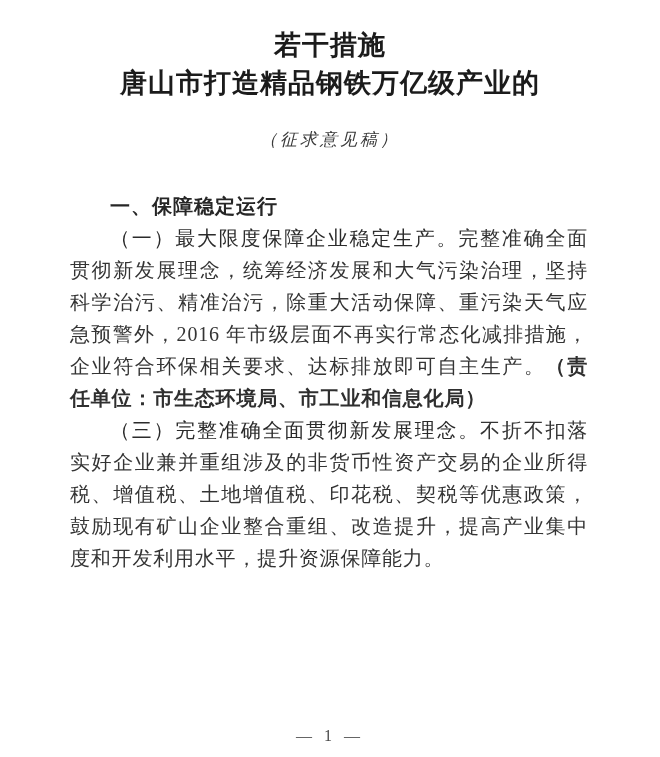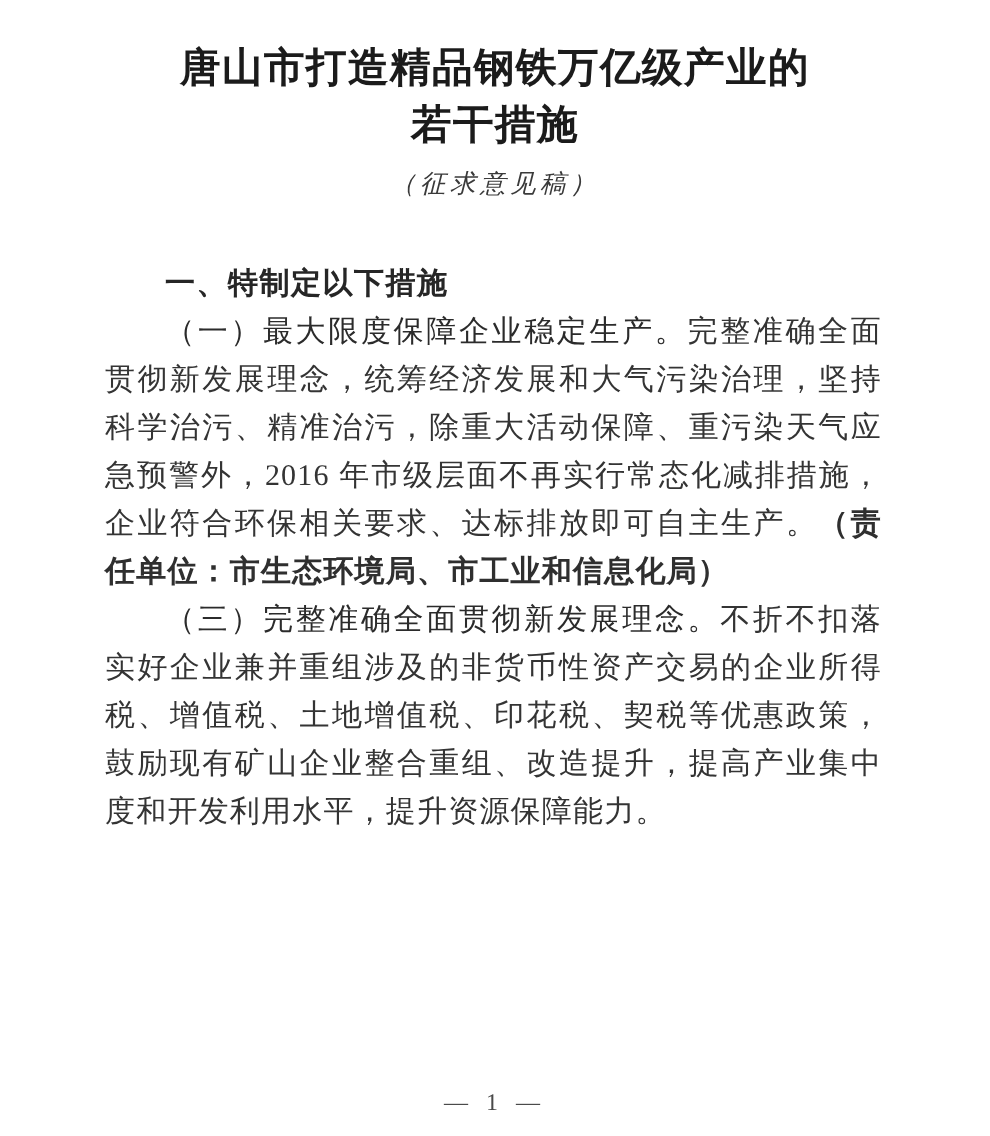--- a/index.html
+++ b/index.html
@@ -18,21 +18,21 @@
   .doc-title {
     margin: 26px 65px 0 65px;
     text-align: center;
     font-size: 27px;
     line-height: 38px;
     font-weight: 700;
     color: #1b1b1b;
     letter-spacing: 1px;
   }
   .doc-subtitle {
-    margin-top: 9px;
+    margin-top: 26px;
     text-align: center;
     font-size: 17px;
     line-height: 24px;
     color: #3a3a3a;
     letter-spacing: 3px;
     font-style: italic;
   }
   .doc-body {
     margin: 38px 72px 0 70px;
     font-size: 20px;
@@ -70,30 +70,30 @@
     color: #4a4a4a;
     letter-spacing: 4px;
   }
 </style>
 </head>
 <body>
 
 <div class="page">
 
   <div class="doc-title">
+    <div>若干措施</div>
     <div>唐山市打造精品钢铁万亿级产业的</div>
-    <div>若干措施</div>
   </div>
 
   <div class="doc-subtitle">（征求意见稿）</div>
 
   <div class="doc-body">
 
 
-    <p class="para section-heading">一、特制定以下措施</p>
+    <p class="para section-heading">一、保障稳定运行</p>
 
     <p class="para"><span class="item-lead">（一）最大限度保障企业稳定生产。</span><span>完整准确全面贯彻新发展理念，统筹经济发展和大气污染治理，坚持科学治污、精准治污，除重大活动保障、重污染天气应急预警外，2016 年市级层面不再实行常态化减排措施，企业符合环保相关要求、达标排放即可自主生产。</span><span class="item-note">（责任单位：市生态环境局、市工业和信息化局）</span></p>
 
 
     <p class="para"><span class="item-lead">（三）完整准确全面贯彻新发展理念。</span><span>不折不扣落实好企业兼并重组涉及的非货币性资产交易的企业所得税、增值税、土地增值税、印花税、契税等优惠政策，鼓励现有矿山企业整合重组、改造提升，提高产业集中度和开发利用水平，提升资源保障能力。</span><span class="item-note"></span></p>
 
   </div>
 
   <div class="page-footer">— 1 —</div>
 

